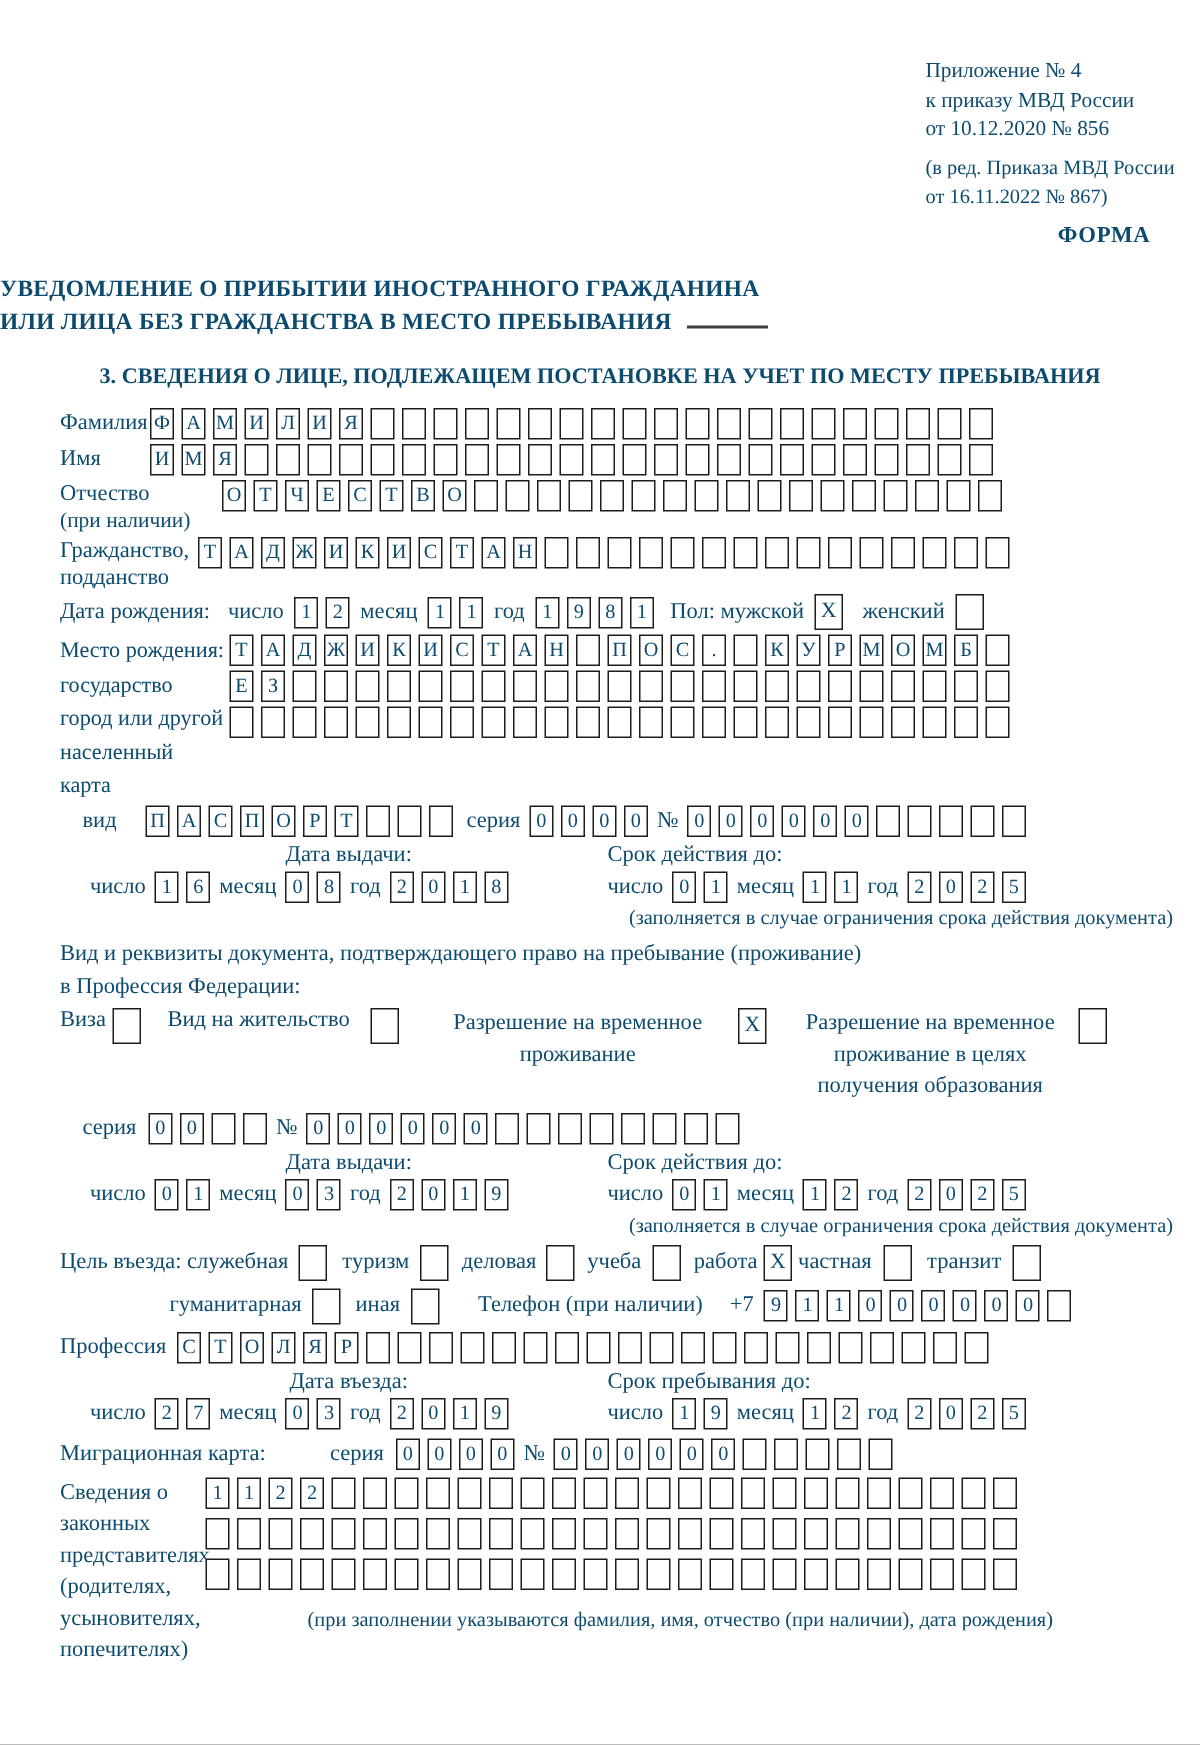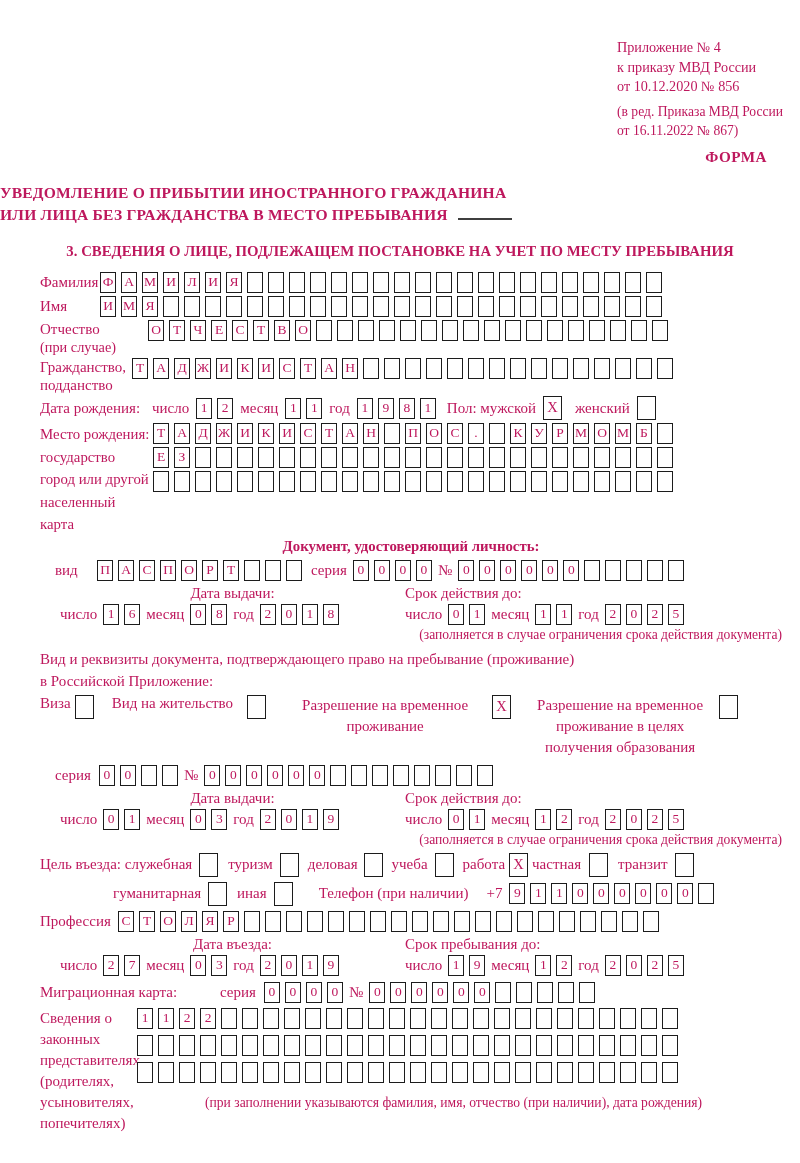--- a/index.html
+++ b/index.html
@@ -1,17 +1,17 @@
 <!DOCTYPE html>
 <html><head>
 <meta charset="utf-8">
 <style>
   *{margin:0;padding:0;box-sizing:border-box}
   html,body{background:#888}
-  .page{width:800px;height:1163px;margin:0 auto;background:#ffffff;color:#be185d;
+  .page{width:800px;height:1163px;margin:0 auto;background:#ffffff;color:#0c4a6e;
         font-family:"Liberation Serif","DejaVu Serif",serif;font-size:15px;
         position:relative;overflow:hidden}
   
   .hdr{position:absolute;left:617px;top:38px;width:180px;font-size:14.2px;line-height:19.5px}
   .hdr-sub{margin-top:5px;font-size:13.6px;line-height:19px}
   .forma{position:absolute;right:33px;top:148px;font-weight:bold;font-size:15.2px;letter-spacing:.5px}
   
   .title{position:absolute;top:182px;left:0;width:100%;text-align:left;font-weight:bold;
          font-size:15.6px;line-height:22px;letter-spacing:.2px}
   .title-underline{display:inline-block;width:54px;border-bottom:2.5px solid #3f3f3f;margin-left:10px;vertical-align:baseline}
@@ -129,21 +129,21 @@
           <span class="cell"></span>
           <span class="cell"></span>
           <span class="cell"></span>
           <span class="cell"></span>
         </div>
     </div>
 
     <div class="rowtop" style="margin-bottom:2px">
       <div class="lbl" style="width:108px;line-height:18px">
         <div>Отчество</div>
-        <div style="font-size:14.3px">(при случае)</div>
+        <div style="font-size:14.3px">(при наличии)</div>
       </div>
       <div class="cells">
           <span class="cell">О</span>
           <span class="cell">Т</span>
           <span class="cell">Ч</span>
           <span class="cell">Е</span>
           <span class="cell">С</span>
           <span class="cell">Т</span>
           <span class="cell">В</span>
           <span class="cell">О</span>
@@ -314,21 +314,20 @@
             <span class="cell"></span>
             <span class="cell"></span>
             <span class="cell"></span>
             <span class="cell"></span>
             <span class="cell"></span>
             <span class="cell"></span>
           </div>
       </div>
     </div>
 
-    <div class="dochdr">Документ, удостоверяющий личность:</div>
 
     <div class="row" style="margin-bottom:4px">
       <div class="lbl" style="width:42px;margin-left:15px">вид</div>
       <div class="cells">
           <span class="cell">П</span>
           <span class="cell">А</span>
           <span class="cell">С</span>
           <span class="cell">П</span>
           <span class="cell">О</span>
           <span class="cell">Р</span>
@@ -400,21 +399,21 @@
             <span class="cell">2</span>
             <span class="cell">0</span>
             <span class="cell">2</span>
             <span class="cell">5</span>
           </div>
       </div>
     </div>
     <div class="note">(заполняется в случае ограничения срока действия документа)</div>
 
     <div class="para">Вид и реквизиты документа, подтверждающего право на пребывание (проживание)</div>
-    <div class="para" style="margin-bottom:2px">в Российской Приложение:</div>
+    <div class="para" style="margin-bottom:2px">в Профессия Федерации:</div>
 
     <div class="cb-row">
       <span>Виза</span>
       <span class="cbox" style="margin-left:4px"></span>
       <span style="margin-left:18px">Вид на жительство</span>
       <span class="cbox" style="margin-left:14px"></span>
       <span class="cb-lbl-c" style="margin-left:22px;width:194px">
         <span class="ml">Разрешение на временное</span>
         <span class="ml">проживание</span>
       </span>

